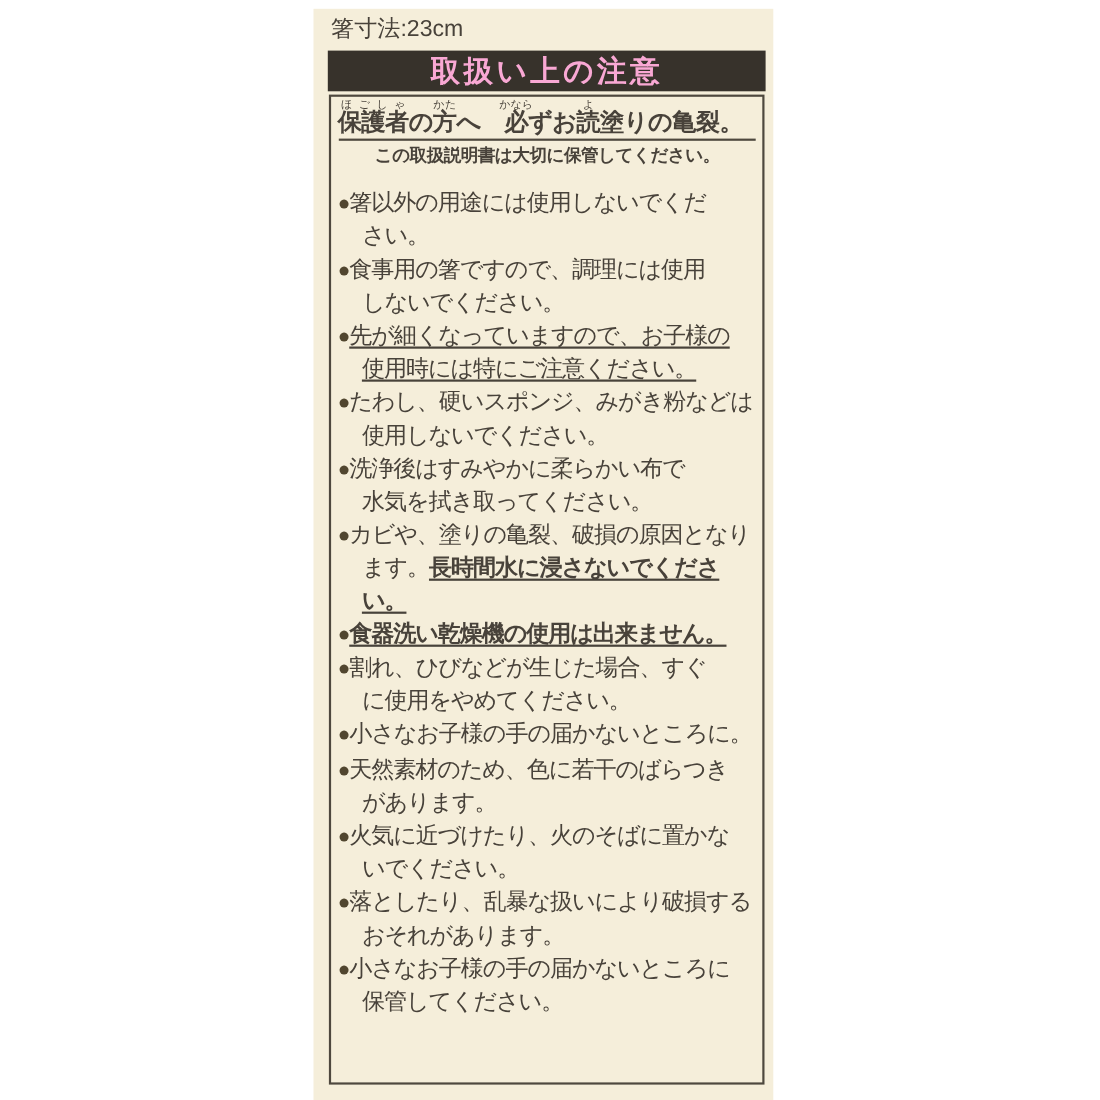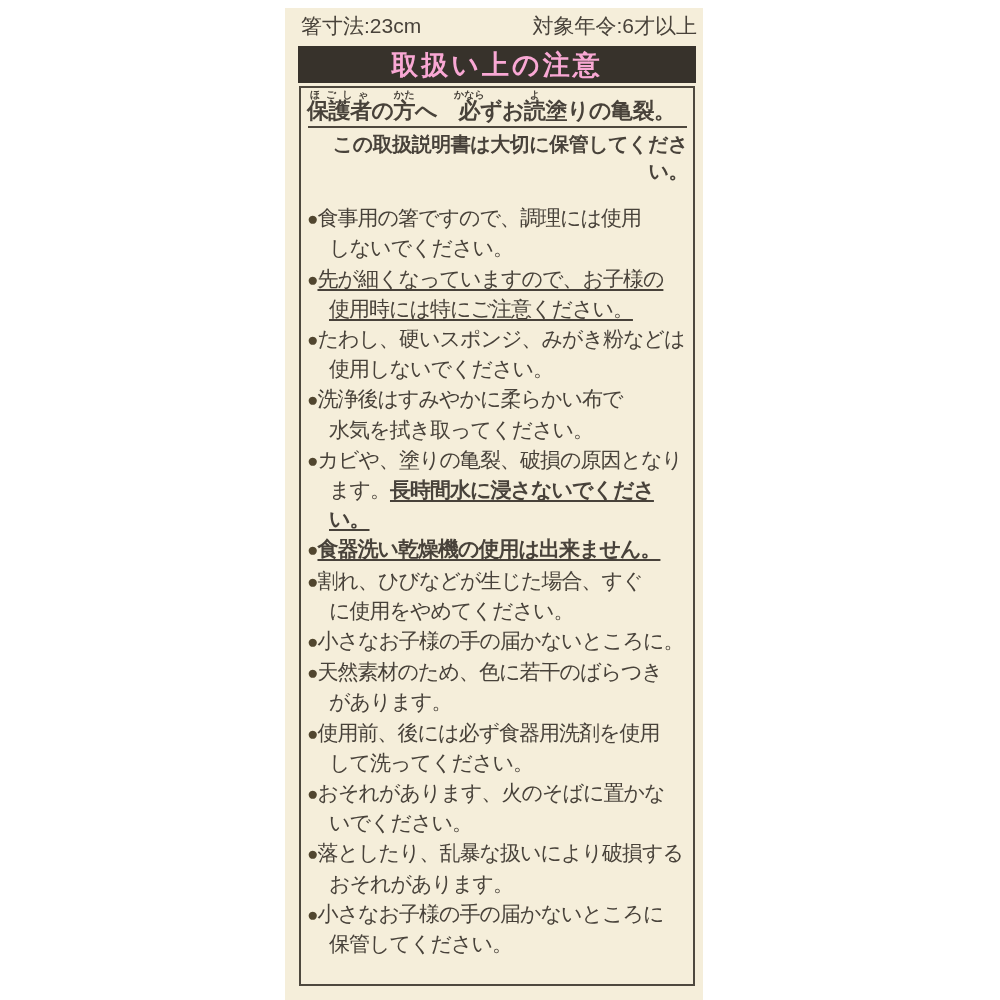--- a/index.html
+++ b/index.html
@@ -23,24 +23,24 @@
   }
   .banner .title{font-size:27px;font-weight:bold;letter-spacing:3px;}
   .box{
     margin:3px 8px 0 14px;border:2px solid #4e483e;
     padding:2px 5px 8px 6px;height:886px;box-sizing:content-box;
   }
   .ruby-line{
     font-size:22px;font-weight:bold;white-space:nowrap;letter-spacing:-0.5px;
     padding-top:2px;text-align:left;line-height:1.05;
   }
-  .ruby-line ruby rt{font-size:10px;font-weight:bold;letter-spacing:0;}
+  .ruby-line ruby rt{font-size:10px;font-weight:normal;letter-spacing:0;}
   .divider{border-top:2px solid #4e483e;margin:4px 1px 3px 1px;}
   .note{
-    font-size:20px;font-weight:bold;text-align:right;letter-spacing:-0.5px;
+    font-size:16px;font-weight:bold;text-align:center;letter-spacing:-0.5px;
     margin:2px 0 18px 0;
   }
   ul.notices{
     list-style:none;margin:0;padding:0;font-size:21px;letter-spacing:-1px;
   }
   ul.notices li{
     padding-left:22px;text-indent:-22px;line-height:29.2px;
     white-space:pre-wrap;margin:0 0 1px 0;
   }
   .bullet{color:#51462f;font-size:19px;}
@@ -56,51 +56,50 @@
   }
 </style>
 </head>
 <body>
 
 <div class="stage">
   <div class="paper">
 
     <div class="spec-row">
       <span>箸寸法:23cm</span>
-      <span>対象年令:6才以上</span>
     </div>
 
     <div class="banner">
       <span class="title">取扱い上の注意</span>
     </div>
 
     <div class="box">
       <div class="ruby-line" id="ruby-line"><ruby>保護者<rt>ほごしゃ</rt></ruby><span>の</span><ruby>方<rt>かた</rt></ruby><span>へ　</span><ruby>必<rt>かなら</rt></ruby><span>ずお</span><ruby>読<rt>よ</rt></ruby><span>塗りの亀裂。</span></div>
       <div class="divider"></div>
       <div class="note">この取扱説明書は大切に保管してください。</div>
       <ul class="notices" id="notices">
+          <li><span class="bullet">●</span><span>箸以外の用途には使用しないでくだ
+さい。</span></li>
           <li><span class="bullet">●</span><span>食事用の箸ですので、調理には使用
 しないでください。</span></li>
           <li><span class="bullet">●</span><span class="u">先が細くなっていますので、お子様の
 使用時には特にご注意ください。</span></li>
           <li><span class="bullet">●</span><span>たわし、硬いスポンジ、みがき粉などは
 使用しないでください。</span></li>
           <li><span class="bullet">●</span><span>洗浄後はすみやかに柔らかい布で
 水気を拭き取ってください。</span></li>
           <li><span class="bullet">●</span><span>カビや、塗りの亀裂、破損の原因となり
 ます。</span><span class="bu">長時間水に浸さないでください。</span></li>
           <li><span class="bullet">●</span><span class="bu">食器洗い乾燥機の使用は出来ません。</span></li>
           <li><span class="bullet">●</span><span>割れ、ひびなどが生じた場合、すぐ
 に使用をやめてください。</span></li>
           <li><span class="bullet">●</span><span>小さなお子様の手の届かないところに。</span></li>
           <li><span class="bullet">●</span><span>天然素材のため、色に若干のばらつき
 があります。</span></li>
-          <li><span class="bullet">●</span><span>使用前、後には必ず食器用洗剤を使用
-して洗ってください。</span></li>
-          <li><span class="bullet">●</span><span>おそれがあります、火のそばに置かな
+          <li><span class="bullet">●</span><span>火気に近づけたり、火のそばに置かな
 いでください。</span></li>
           <li><span class="bullet">●</span><span>落としたり、乱暴な扱いにより破損する
 おそれがあります。</span></li>
           <li><span class="bullet">●</span><span>小さなお子様の手の届かないところに
 保管してください。</span></li>
         </ul>
     </div>
 
   </div>
 </div>

